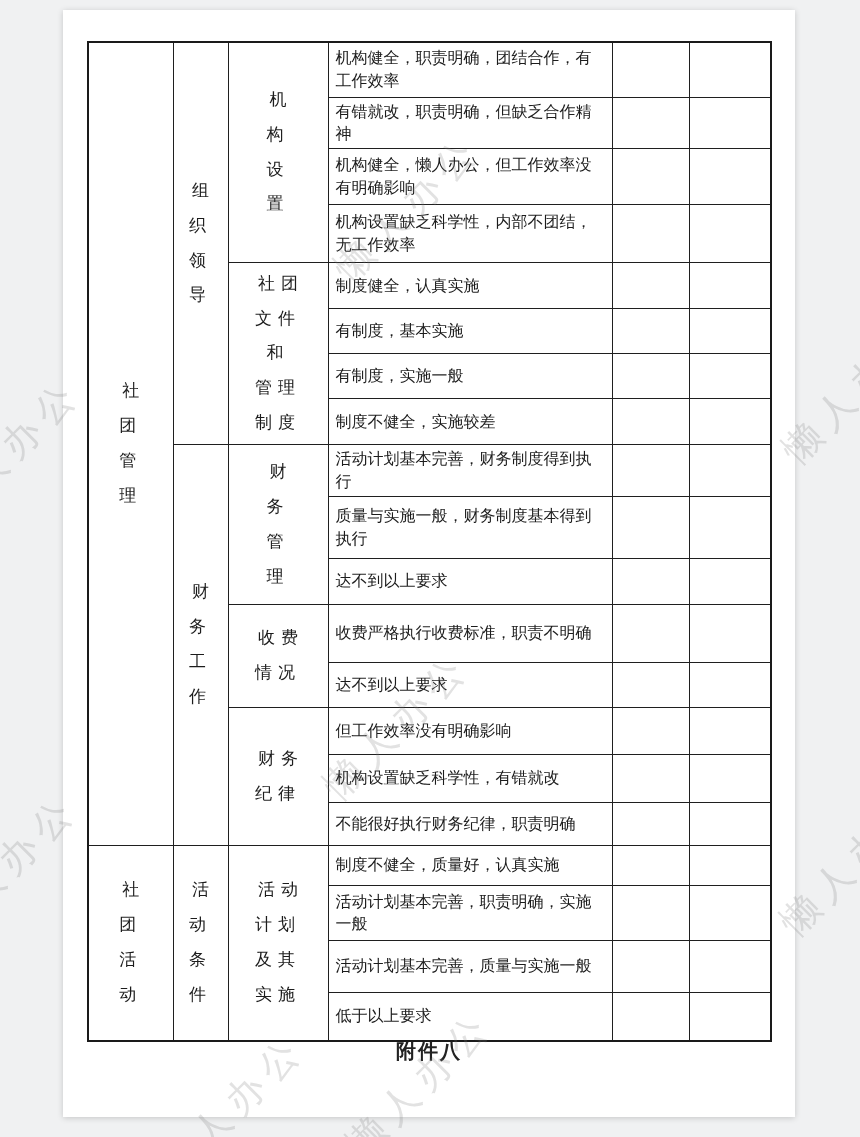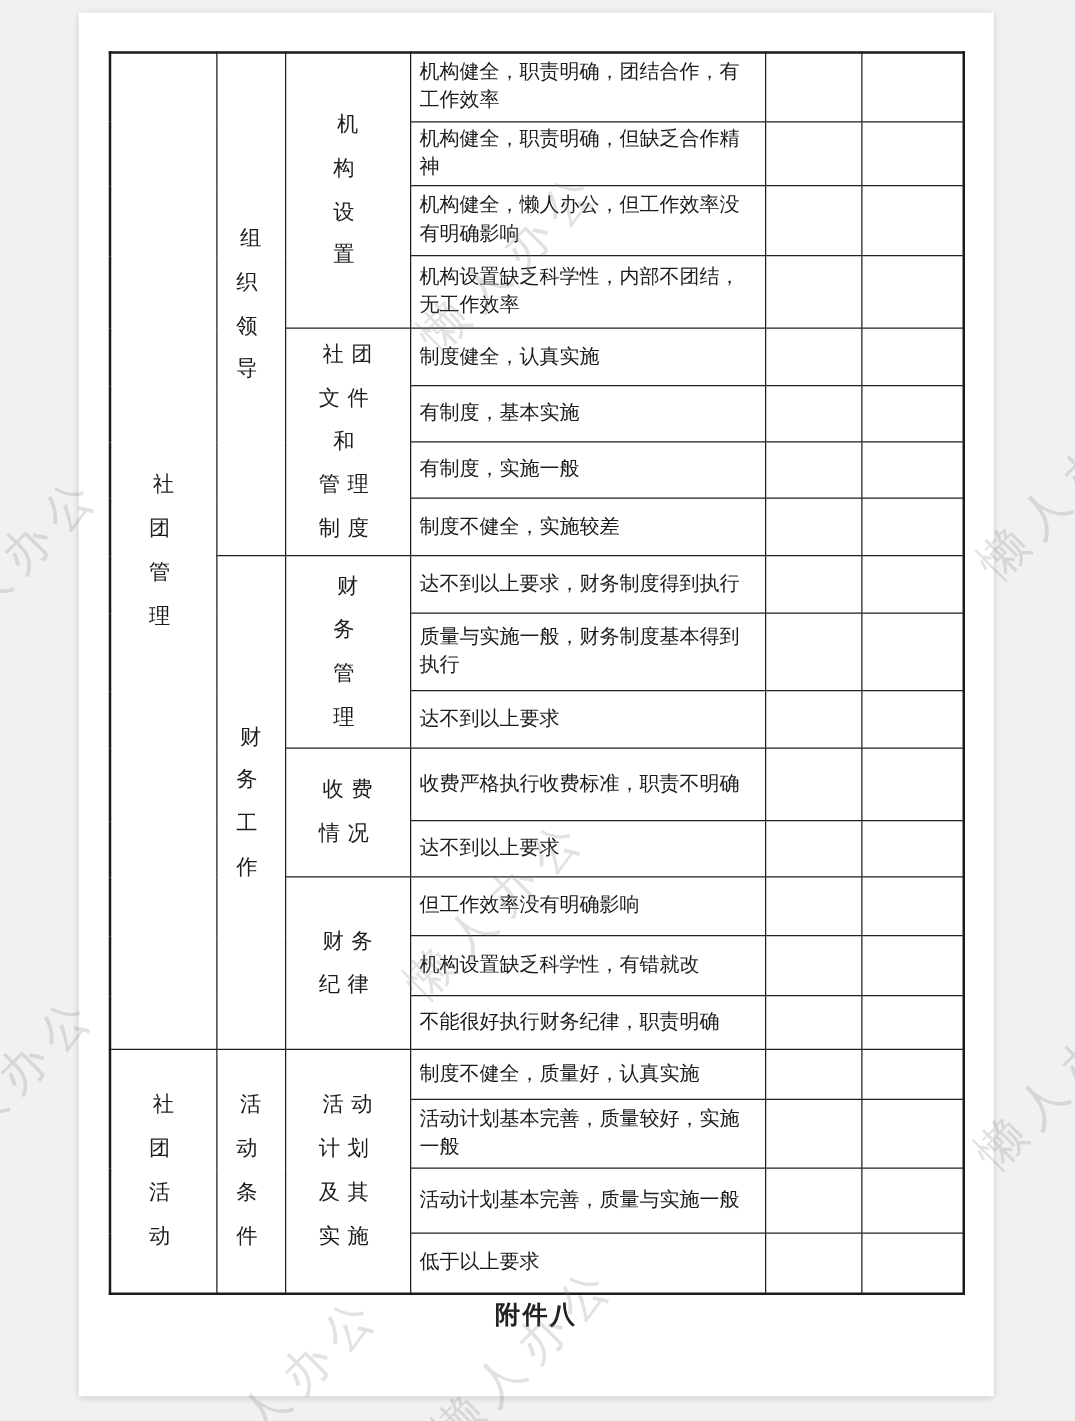--- a/index.html
+++ b/index.html
@@ -98,21 +98,21 @@
 导</td>
         <td class="vhead" rowspan="4">机
 构
 设
 置</td>
         <td class="desc">机构健全，职责明确，团结合作，有工作效率</td>
         <td class="score"></td>
         <td class="score"></td>
       </tr>
       <tr style="height:51px">
-        <td class="desc">机构健全，职责明确，但缺乏合作精神</td>
+        <td class="desc">有错就改，职责明确，但缺乏合作精神</td>
         <td class="score"></td>
         <td class="score"></td>
       </tr>
       <tr style="height:56px">
         <td class="desc">机构健全，懒人办公，但工作效率没有明确影响</td>
         <td class="score"></td>
         <td class="score"></td>
       </tr>
       <tr style="height:58px">
         <td class="desc">机构设置缺乏科学性，内部不团结，无工作效率</td>
@@ -146,21 +146,21 @@
       </tr>
       <tr style="height:46px">
         <td class="vhead" rowspan="8">财
 务
 工
 作</td>
         <td class="vhead" rowspan="3">财
 务
 管
 理</td>
-        <td class="desc">达不到以上要求，财务制度得到执行</td>
+        <td class="desc">活动计划基本完善，财务制度得到执行</td>
         <td class="score"></td>
         <td class="score"></td>
       </tr>
       <tr style="height:62px">
         <td class="desc">质量与实施一般，财务制度基本得到执行</td>
         <td class="score"></td>
         <td class="score"></td>
       </tr>
       <tr style="height:46px">
         <td class="desc">达不到以上要求</td>
@@ -207,21 +207,21 @@
 件</td>
         <td class="vhead" rowspan="4">活动
 计划
 及其
 实施</td>
         <td class="desc">制度不健全，质量好，认真实施</td>
         <td class="score"></td>
         <td class="score"></td>
       </tr>
       <tr style="height:55px">
-        <td class="desc">活动计划基本完善，质量较好，实施一般</td>
+        <td class="desc">活动计划基本完善，职责明确，实施一般</td>
         <td class="score"></td>
         <td class="score"></td>
       </tr>
       <tr style="height:52px">
         <td class="desc">活动计划基本完善，质量与实施一般</td>
         <td class="score"></td>
         <td class="score"></td>
       </tr>
       <tr style="height:48px">
         <td class="desc">低于以上要求</td>

